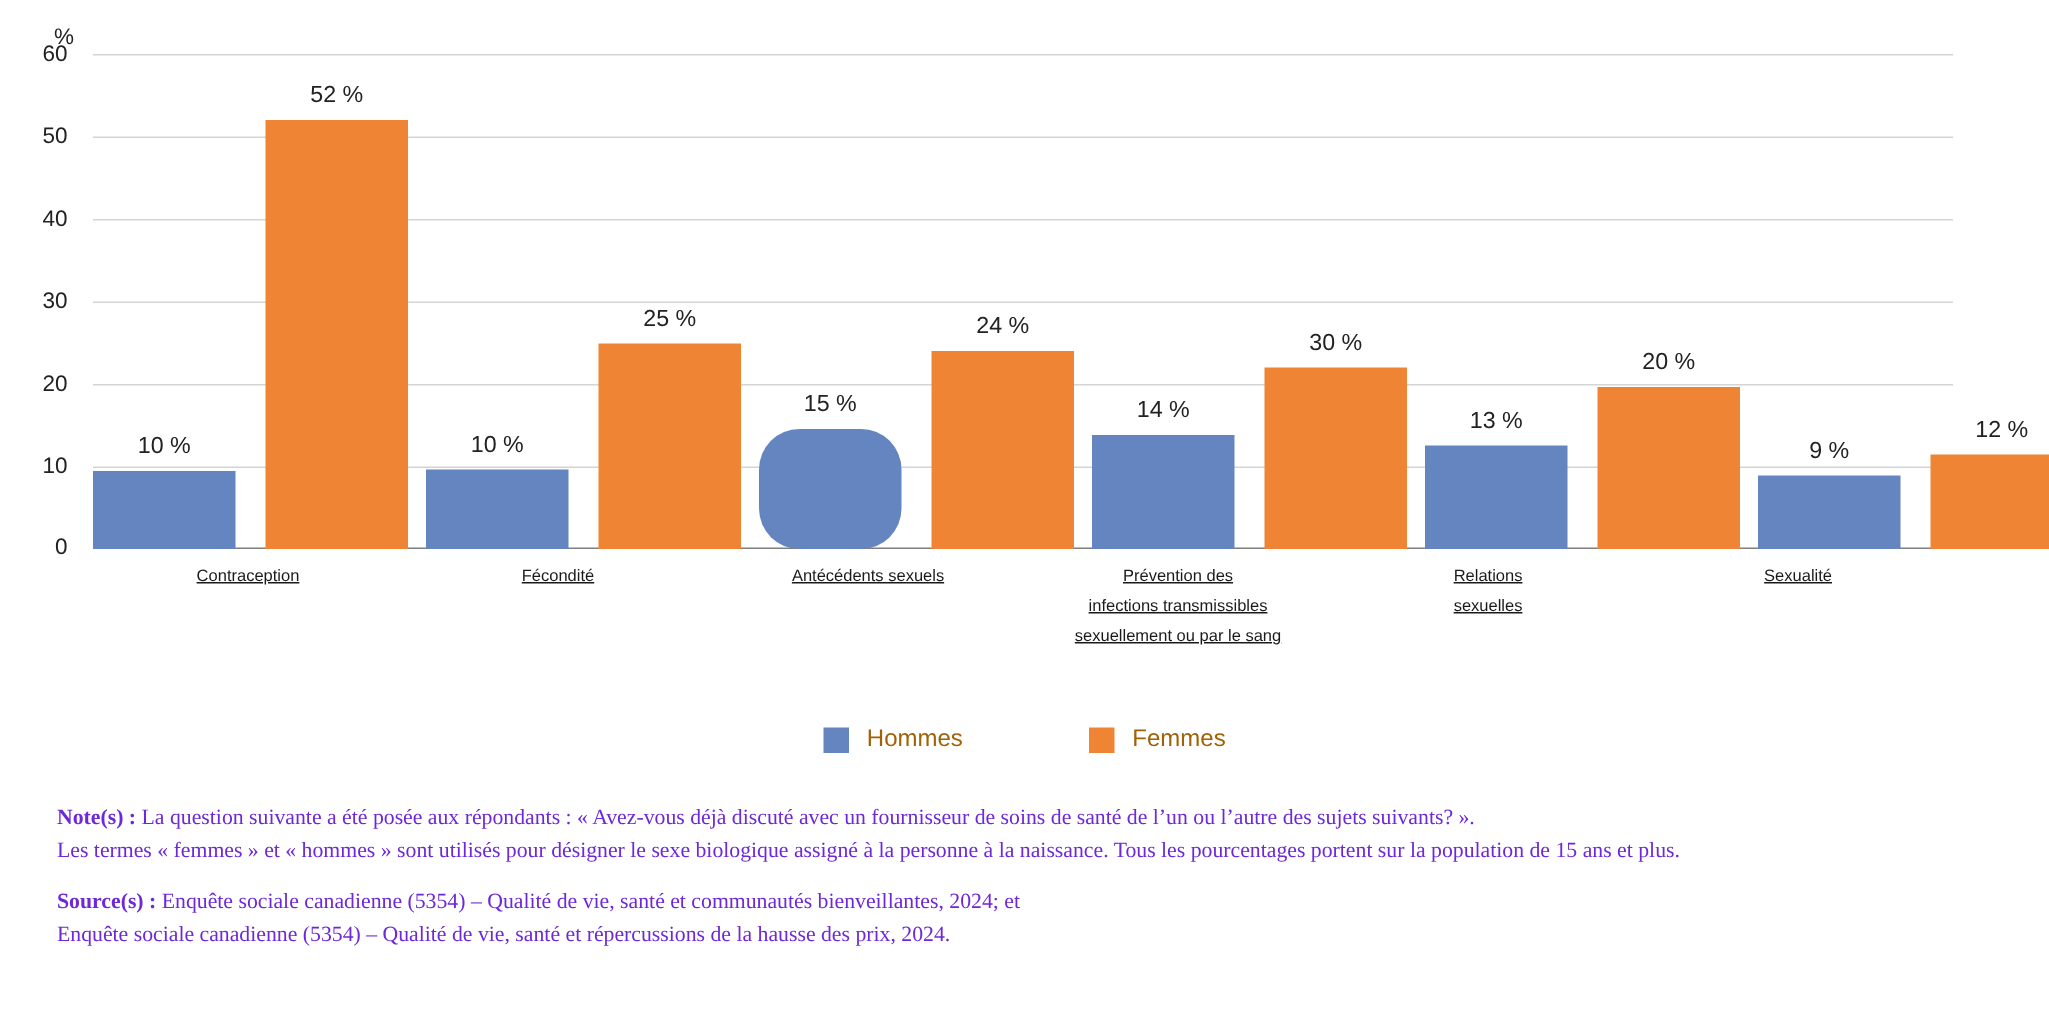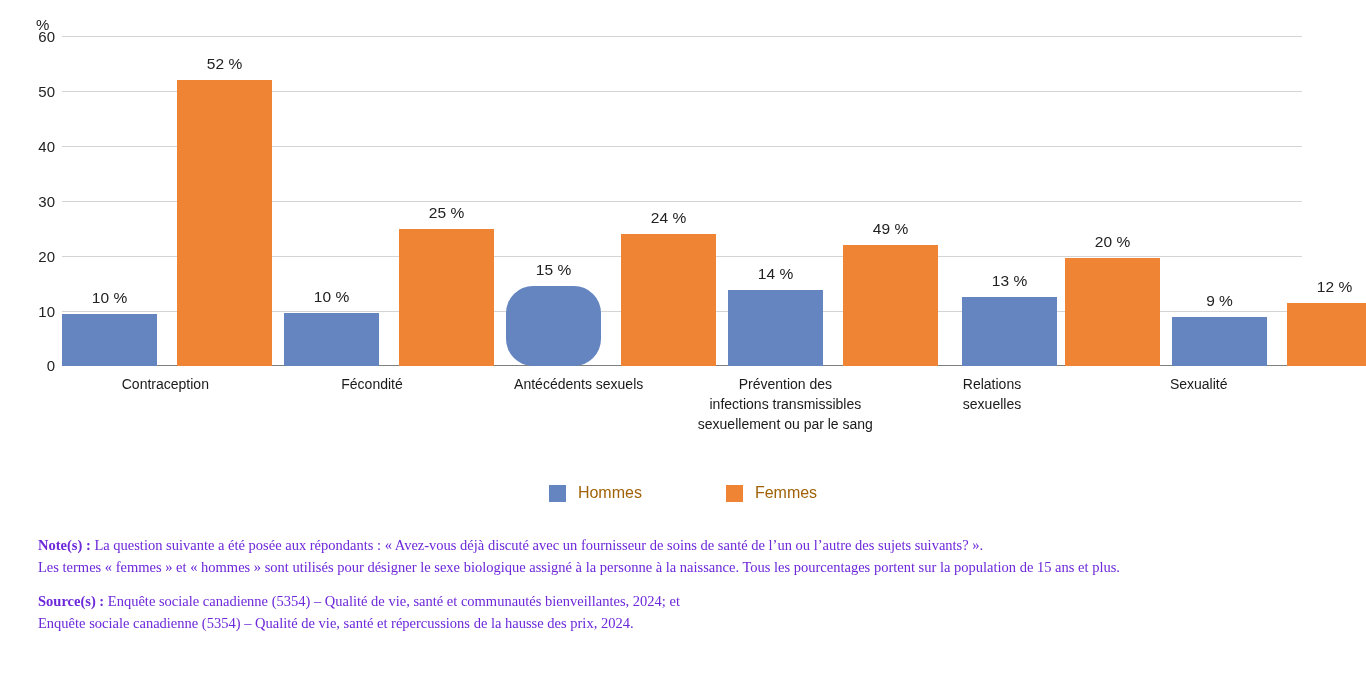--- a/index.html
+++ b/index.html
@@ -53,21 +53,21 @@
     position: absolute;
     left: 0;
     width: 100%;
     height: 1px;
     background: #7f7f7f;
     bottom: 0;
   }
   .ytick {
     position: absolute;
     right: 100%;
-    margin-right: 7px;
+    margin-right: 17px;
     transform: translateY(-50%);
     font-size: 15px;
     color: #222;
     white-space: nowrap;
   }
 
   .groups {
     position: absolute;
     left: 0;
     bottom: 0;
@@ -111,25 +111,26 @@
   .cats {
     position: absolute;
     left: 62px;
     top: 374px;
     width: 1240px;
     display: flex;
   }
   .cat {
     flex: 1 1 0;
     text-align: center;
-    font-size: 14px;
+    font-size: 11px;
     line-height: 20px;
     color: #1a1a1a;
     padding: 0 4px;
     box-sizing: border-box;
+    text-decoration: underline;
   }
 
   
   .legend {
     position: absolute;
     left: 0;
     top: 484px;
     width: 1366px;
     display: flex;
     justify-content: center;
@@ -245,28 +246,28 @@
 
         <div class="group">
           <div class="bar-slot">
             <div class="bar men" style="height:75.9px;">
               <span class="val">14 %</span>
             </div>
           </div>
           <div class="slot-gap"></div>
           <div class="bar-slot">
             <div class="bar women" style="height:121px;">
-              <span class="val">49 %</span>
-            </div>
-          </div>
-        </div>
-
-        <div class="group">
-          <div class="bar-slot">
-            <div class="bar men" style="height:68.8px;margin-left:12px;">
+              <span class="val">30 %</span>
+            </div>
+          </div>
+        </div>
+
+        <div class="group">
+          <div class="bar-slot">
+            <div class="bar men" style="height:68.8px;">
               <span class="val">13 %</span>
             </div>
           </div>
           <div class="slot-gap"></div>
           <div class="bar-slot">
             <div class="bar women" style="height:108.4px;">
               <span class="val">20 %</span>
             </div>
           </div>
         </div>

